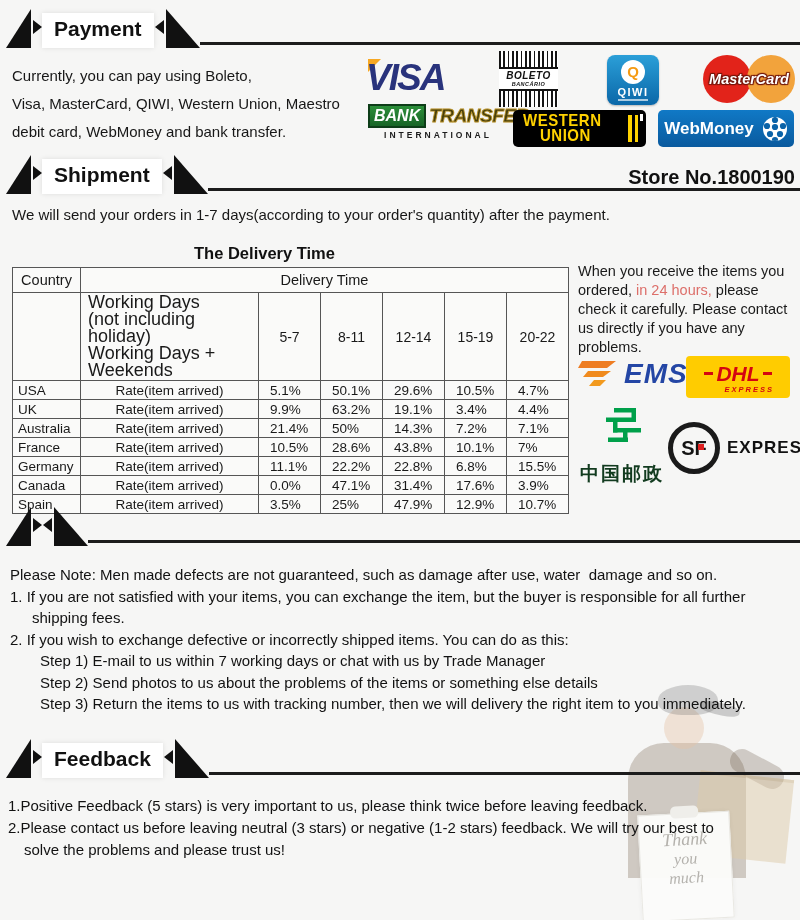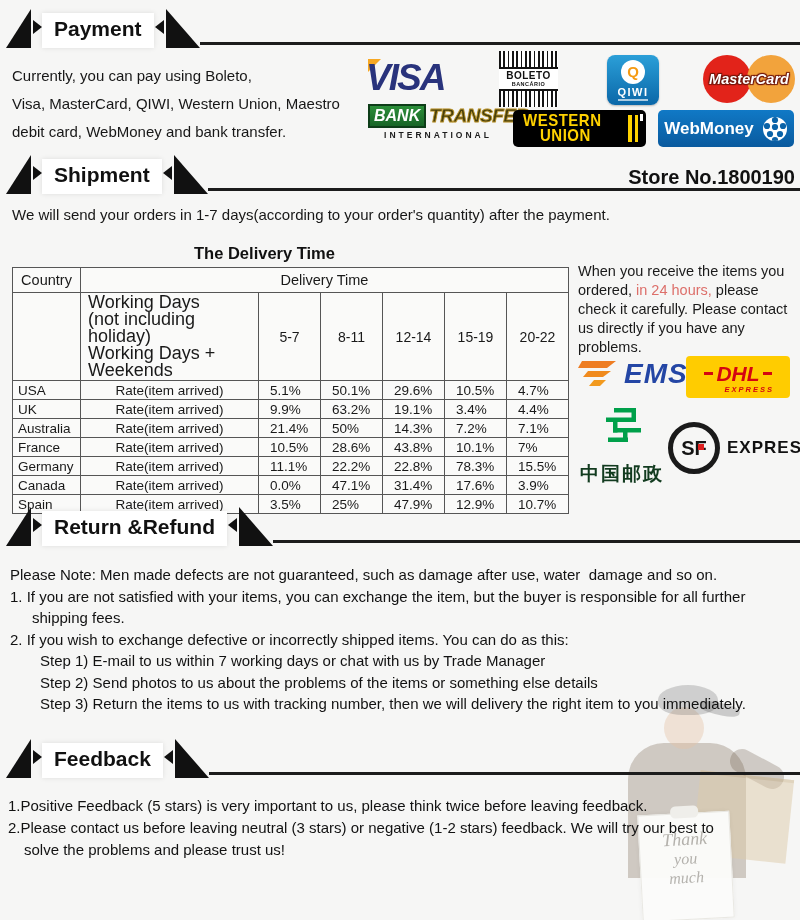--- a/index.html
+++ b/index.html
@@ -21,21 +21,21 @@
   .logo { position:absolute; }
   
   .visa { left:366px; top:56px; width:105px; height:46px; }
   .visa-text { font-style:italic; font-weight:900; font-size:37px; letter-spacing:-2px; color:#29337c;
                position:relative; line-height:44px; }
   .visa-wedge { position:absolute; left:2px; top:3px; width:0; height:0;
                 border-right:13px solid transparent; border-top:13px solid #f7a823; }
   
   .boleto { left:499px; top:51px; width:59px; height:56px; background:#fff; display:flex; flex-direction:column; }
   .bol-bars { flex:1 1 auto; background:repeating-linear-gradient(90deg,#141414 0 2px,#fff 2px 4px,#141414 4px 6px,#fff 6px 9px,#141414 9px 10px,#fff 10px 13px); }
-  .bol-mid { border-top:2px solid #111; border-bottom:2px solid #111; background:#fff; text-align:center; padding:1px 0; }
+  .bol-mid { border-top:2px solid #111; border-bottom:2px solid #111; background:#fff; text-align:center; padding:1px 0;font-style:italic; }
   .bol-t1 { font-size:10px; font-weight:900; letter-spacing:.5px; color:#111; line-height:11px; }
   .bol-t2 { font-size:5.5px; font-weight:700; letter-spacing:.5px; color:#111; line-height:7px; }
   
   .qiwi { left:607px; top:55px; width:52px; height:50px; border-radius:8px;
           background:linear-gradient(180deg,#2b9fd8,#0a67a8); display:flex; flex-direction:column;
           align-items:center; justify-content:center; box-shadow:0 1px 2px rgba(0,0,0,.25); }
   .qiwi-circle { width:24px; height:24px; background:#fff; border-radius:50%; display:flex; align-items:center; justify-content:center; }
   .qiwi-q { color:#f59a12; font-weight:900; font-size:15px; line-height:15px; }
   .qiwi-name { color:#fff; font-size:11px; font-weight:800; letter-spacing:1.5px; margin-top:2px; line-height:12px; }
   .qiwi-bar { width:30px; height:2px; background:rgba(255,255,255,.65); margin-top:1px; }
@@ -300,21 +300,21 @@
           <td class="val">43.8%</td>
           <td class="val">10.1%</td>
           <td class="val">7%</td>
         </tr>
     <tr class="data">
           <td class="cty">Germany</td>
           <td class="rate">Rate(item arrived)</td>
           <td class="val">11.1%</td>
           <td class="val">22.2%</td>
           <td class="val">22.8%</td>
-          <td class="val">78.3%</td>
+          <td class="val">6.8%</td>
           <td class="val">15.5%</td>
         </tr>
     <tr class="data">
           <td class="cty">Canada</td>
           <td class="rate">Rate(item arrived)</td>
           <td class="val">0.0%</td>
           <td class="val">47.1%</td>
           <td class="val">31.4%</td>
           <td class="val">17.6%</td>
           <td class="val">3.9%</td>
@@ -370,21 +370,20 @@
       <span class="sf-dot"></span>
     </div>
     <span class="sf-express">EXPRESS</span>
   </div>
 
   <div class="sec" style="top:504px;">
     <svg width="36" height="42" viewBox="0 0 36 42">
       <polygon points="25,3 25,42 0,42" fill="#111"></polygon>
         <polygon points="27,14 36,21 27,28" fill="#111"></polygon>
     </svg>
-    <div class="sec-label">Return &amp;Refund</div>
     <svg width="46" height="42" viewBox="0 0 46 42">
       <polygon points="12,3 12,42 46,42" fill="#111"></polygon>
         <polygon points="10,14 1,21 10,28" fill="#111"></polygon>
     </svg>
     <div class="sec-line"></div>
   </div>
 
   <div class="tblock" style="left:10px; top:564px;">
     <div class="tline">Please Note: Men made defects are not guaranteed, such as damage after use, water  damage and so on.</div>
     <div class="tline">1. If you are not satisfied with your items, you can exchange the item, but the buyer is responsible for all further</div>

